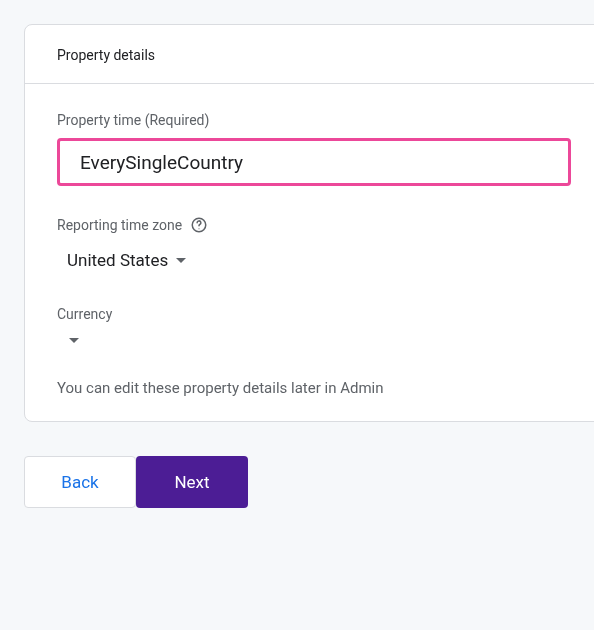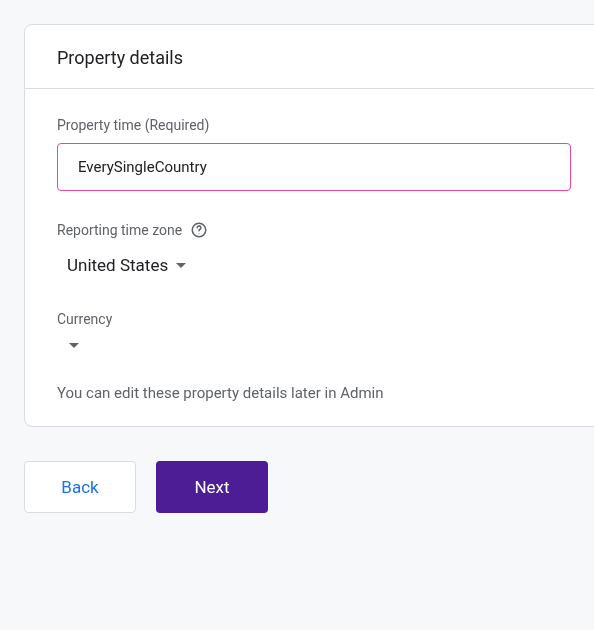--- a/index.html
+++ b/index.html
@@ -19,43 +19,43 @@
       border: 1px solid #dadce0;
       border-radius: 8px;
       margin: 24px 0 0 24px;
       width: 580px;
     }
     .card-header {
       padding: 22px 32px 20px 32px;
       border-bottom: 1px solid #dadce0;
     }
     .card-title {
-      font-size: 18px;
+      font-size: 14px;
       font-weight: 400;
       color: #202124;
       letter-spacing: 0;
     }
     .card-body {
       padding: 28px 32px 24px 32px;
     }
     .field-label {
       font-size: 14px;
       color: #5f6368;
       margin-bottom: 10px;
       display: flex;
       align-items: center;
       gap: 8px;
     }
     .text-input {
       width: 100%;
       height: 48px;
-      border: 1px solid #ec4899;
+      border: 3px solid #ec4899;
       border-radius: 4px;
       padding: 16px 20px;
-      font-size: 15px;
+      font-size: 19px;
       color: #202124;
       font-family: inherit;
       outline: none;
     }
     .section {
       margin-bottom: 30px;
     }
     .section-tz {
       margin-top: 6px;
     }
@@ -94,21 +94,20 @@
       margin-left: 2px;
     }
     .note {
       font-size: 15px;
       color: #5f6368;
       margin-top: 24px;
     }
     .footer {
       margin: 34px 0 0 24px;
       display: flex;
-      gap: 20px;
     }
     .btn {
       height: 52px;
       min-width: 112px;
       border-radius: 4px;
       font-size: 17px;
       font-family: inherit;
       cursor: pointer;
       display: flex;
       align-items: center;

